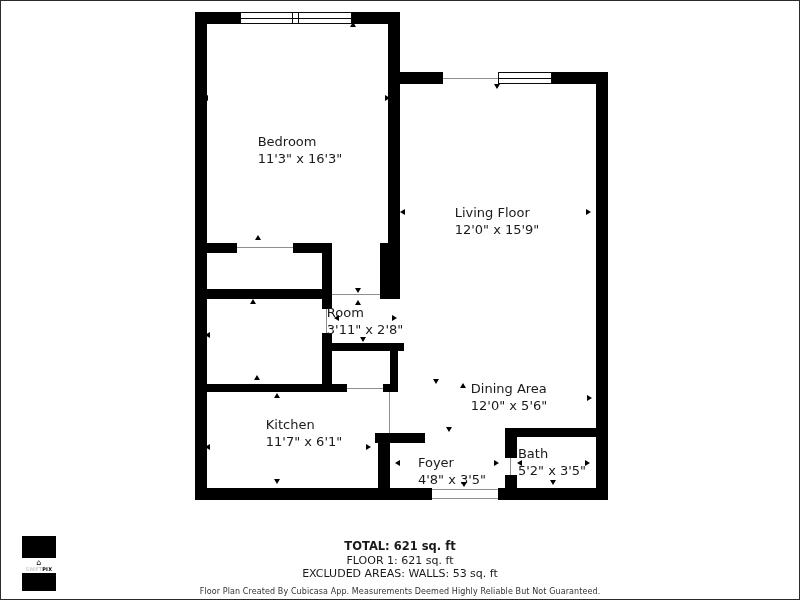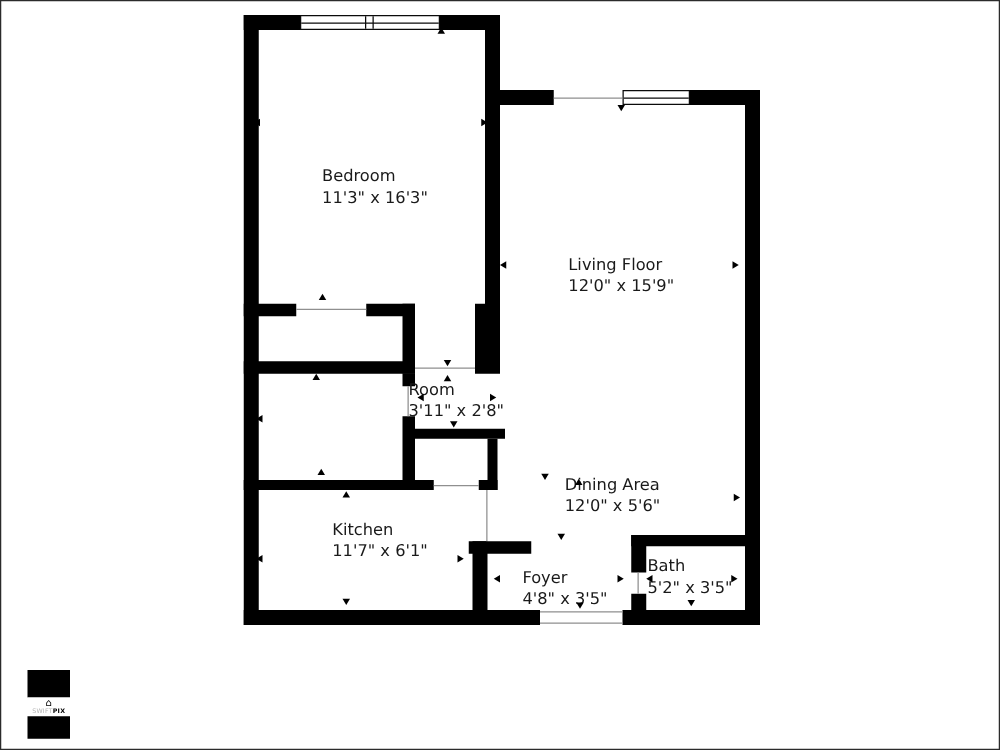--- a/index.html
+++ b/index.html
@@ -95,33 +95,39 @@
     <span class="room-dims">12'0" x 15'9"</span>
   </div>
   <div class="room-label" style="left:365px;top:322px;">
     <span class="room-name">Room</span>
     <span class="room-dims">3'11" x 2'8"</span>
   </div>
   <div class="room-label" style="left:292px;top:434px;margin-left:12px;">
     <span class="room-name">Kitchen</span>
     <span class="room-dims">11'7" x 6'1"</span>
   </div>
-  <div class="room-label" style="left:490px;top:398px;">
+  <div class="room-label" style="left:509px;top:398px;">
     <span class="room-name">Dining Area</span>
     <span class="room-dims">12'0" x 5'6"</span>
   </div>
   <div class="room-label" style="left:452px;top:472px;">
     <span class="room-name">Foyer</span>
     <span class="room-dims">4'8" x 3'5"</span>
   </div>
   <div class="room-label" style="left:552px;top:463px;">
     <span class="room-name">Bath</span>
     <span class="room-dims">5'2" x 3'5"</span>
   </div>
 
+  <div class="summary">
+    <div class="total">TOTAL: 621 sq. ft</div>
+    <div class="floor">FLOOR 1: 621 sq. ft</div>
+    <div class="excluded">EXCLUDED AREAS: WALLS: 53 sq. ft</div>
+    <div class="disclaimer">Floor Plan Created By Cubicasa App. Measurements Deemed Highly Reliable But Not Guaranteed.</div>
+  </div>
 
   <div class="logo">
     <div class="logo-top"></div>
     <div class="logo-mid">
       <div class="logo-house">⌂</div>
       <div class="logo-text"><span class="lt">SWIFT</span><span class="bd">PIX</span></div>
     </div>
     <div class="logo-bottom"></div>
   </div>
 <div class="arr left" style="left: 203px; top: 95px;"></div>

